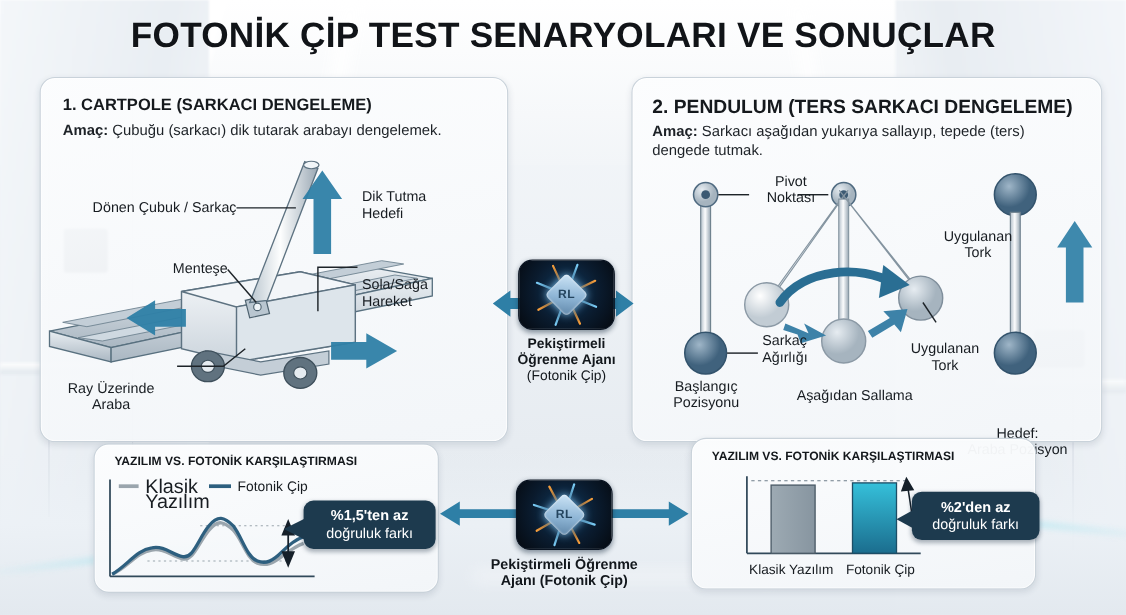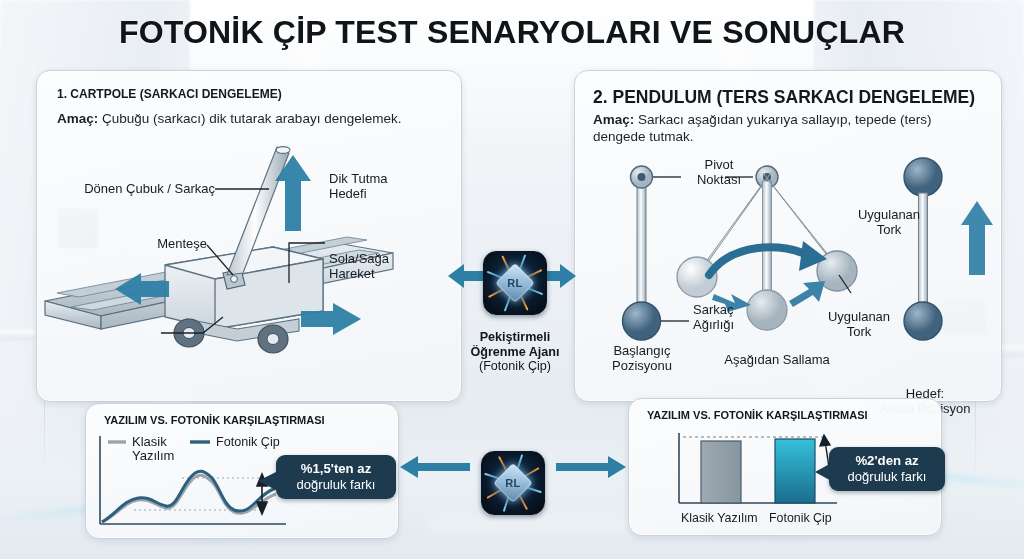--- a/index.html
+++ b/index.html
@@ -42,37 +42,37 @@
     border:1px solid #c9d2da;
     box-shadow:0 2px 6px rgba(40,60,80,.12),0 0 0 1px rgba(255,255,255,.7) inset;
   }
   .card-title{position:absolute;font-weight:bold;color:#15191d;}
   .card-sub{position:absolute;color:#1d2227;}
   .card-sub b{font-weight:bold;}
 
   
   #panel-cartpole{left:36px;top:70px;width:424px;height:330px;}
   #panel-pendulum{left:574px;top:70px;width:426px;height:330px;}
-  #panel-cartpole .card-title{left:20px;top:16px;font-size:12px;}
+  #panel-cartpole .card-title{left:20px;top:16px;font-size:15px;}
   #panel-cartpole .card-sub{left:20px;top:40px;font-size:13.5px;}
   #panel-pendulum .card-title{left:18px;top:16px;font-size:17.5px;}
   #panel-pendulum .card-sub{left:18px;top:40px;font-size:13.5px;width:390px;line-height:17px;}
 
   
   #panel-cmp-left{left:85px;top:403px;width:312px;height:134px;}
   #panel-cmp-right{left:628px;top:398px;width:312px;height:136px;}
   .cmp-title{position:absolute;left:18px;top:10px;font-size:11px;font-weight:bold;color:#14181c;}
 
   
   .chip-block{position:absolute;text-align:center;}
   .chip{
-    width:62px;height:62px;border-radius:13px;margin:15px auto;
+    width:62px;height:62px;border-radius:13px;margin:0 auto;
     background:radial-gradient(circle at 50% 45%,#123a5e 0%,#0a1b2e 55%,#05090f 100%);
     position:relative;box-shadow:0 2px 5px rgba(20,40,60,.45);
-    border:1px solid #0a1422;overflow:hidden;
+    border:1px solid #0a1422;overflow:hidden;padding-left:24px;
   }
   .chip .ray{position:absolute;left:50%;top:50%;width:2px;height:30px;
     background:linear-gradient(180deg,rgba(120,210,255,0),#7fd4ff);
     transform-origin:50% 0%;border-radius:1px;}
   .chip .ray.o{background:linear-gradient(180deg,rgba(255,150,60,0),#ffa33c);}
   .chip .die{position:absolute;left:50%;top:50%;width:28px;height:28px;margin:-14px 0 0 -14px;
     background:linear-gradient(140deg,#cfe6f7,#8fb6d6 55%,#5f86a8);
     transform:rotate(45deg);border-radius:4px;
     box-shadow:0 0 8px rgba(140,210,255,.9),0 0 2px #fff inset;}
   .chip .rl{position:absolute;left:50%;top:50%;transform:translate(-50%,-50%);
@@ -198,20 +198,24 @@
   <div class="lbl r" style="left:18px;top:110px;width:160px;">Dönen Çubuk / Sarkaç</div>
   <div class="lbl" style="left:292px;top:100px;width:110px;">
     <div>Dik Tutma</div>
     <div>Hedefi</div>
   </div>
   <div class="lbl r" style="left:60px;top:165px;width:110px;">Menteşe</div>
   <div class="lbl" style="left:292px;top:180px;width:120px;">
     <div>Sola/Sağa</div>
     <div>Hareket</div>
   </div>
+  <div class="lbl c" style="left:4px;top:274px;width:120px;">
+    <div>Ray Üzerinde</div>
+    <div>Araba</div>
+  </div>
 </div>
 
 <div class="card" id="panel-pendulum">
   <div class="card-title">2. PENDULUM (TERS SARKACI DENGELEME)</div>
   <div class="card-sub">
     <b>Amaç:</b>
     <span>Sarkacı aşağıdan yukarıya sallayıp, tepede (ters) dengede tutmak.</span>
   </div>
 
   <svg width="426" height="250" style="position:absolute;left:0;top:82px;">
@@ -358,21 +362,21 @@
     <path d="M16 90 C 30 84, 38 70, 52 68 C 64 66, 70 74, 80 76 C 90 78, 94 62, 104 50 C 112 40, 118 42, 126 50 C 134 58, 138 76, 148 80 C 156 83, 162 80, 170 74 C 178 68, 184 64, 190 62" fill="none" stroke="#9aa5ad" stroke-width="3"></path>
     <path d="M16 90 C 30 82, 38 68, 52 66 C 64 64, 70 72, 80 74 C 90 76, 94 58, 104 46 C 112 36, 118 38, 126 46 C 134 56, 138 74, 148 78 C 156 81, 162 78, 170 70 C 178 62, 184 58, 190 56" fill="none" stroke="#2d5f7f" stroke-width="3"></path>
 
     <g stroke="#16202a" stroke-width="1.6" fill="#16202a">
       <line x1="176" y1="50" x2="176" y2="74"></line>
       <path d="M176 42 L181 54 L171 54 Z"></path>
       <path d="M176 82 L181 70 L171 70 Z"></path>
     </g>
   </svg>
 
-  <div class="lbl" style="left:46px;top:31px;width:62px;line-height:14px;font-size:13px;">
+  <div class="lbl" style="left:46px;top:31px;width:62px;line-height:14px;font-size:18px;">
     <div>Klasik</div>
     <div>Yazılım</div>
   </div>
   <div class="lbl" style="left:130px;top:31px;width:100px;font-size:12.6px;">Fotonik Çip</div>
 
   <div class="callout" style="left:190px;top:51px;width:100px;">
     <b>%1,5'ten az</b>
     <span>doğruluk farkı</span>
   </div>
   <svg style="position:absolute;left:172px;top:66px;" width="22" height="24">
@@ -395,20 +399,24 @@
     <span class="ray o" style="transform:translate(-50%,0) rotate(60deg);"></span>
     <span class="ray" style="transform:translate(-50%,0) rotate(108deg);"></span>
     <span class="ray o" style="transform:translate(-50%,0) rotate(152deg);"></span>
     <span class="ray" style="transform:translate(-50%,0) rotate(198deg);"></span>
     <span class="ray o" style="transform:translate(-50%,0) rotate(240deg);"></span>
     <span class="ray" style="transform:translate(-50%,0) rotate(288deg);"></span>
     <span class="ray o" style="transform:translate(-50%,0) rotate(332deg);"></span>
     <span class="die"></span>
     <span class="rl">RL</span>
   </div>
+  <div class="chip-label" style="width:230px;margin-left:-68px;">
+    <div>Pekiştirmeli Öğrenme</div>
+    <div>Ajanı (Fotonik Çip)</div>
+  </div>
 </div>
 
 <div class="card" id="panel-cmp-right">
   <div class="cmp-title">YAZILIM VS. FOTONİK KARŞILAŞTIRMASI</div>
 
   <svg width="312" height="106" style="position:absolute;left:0;top:28px;">
     <defs>
       <linearGradient id="barA" x1="0" y1="0" x2="1" y2="0">
         <stop offset="0" stop-color="#9daab3"></stop>
           <stop offset="1" stop-color="#8795a0"></stop>

